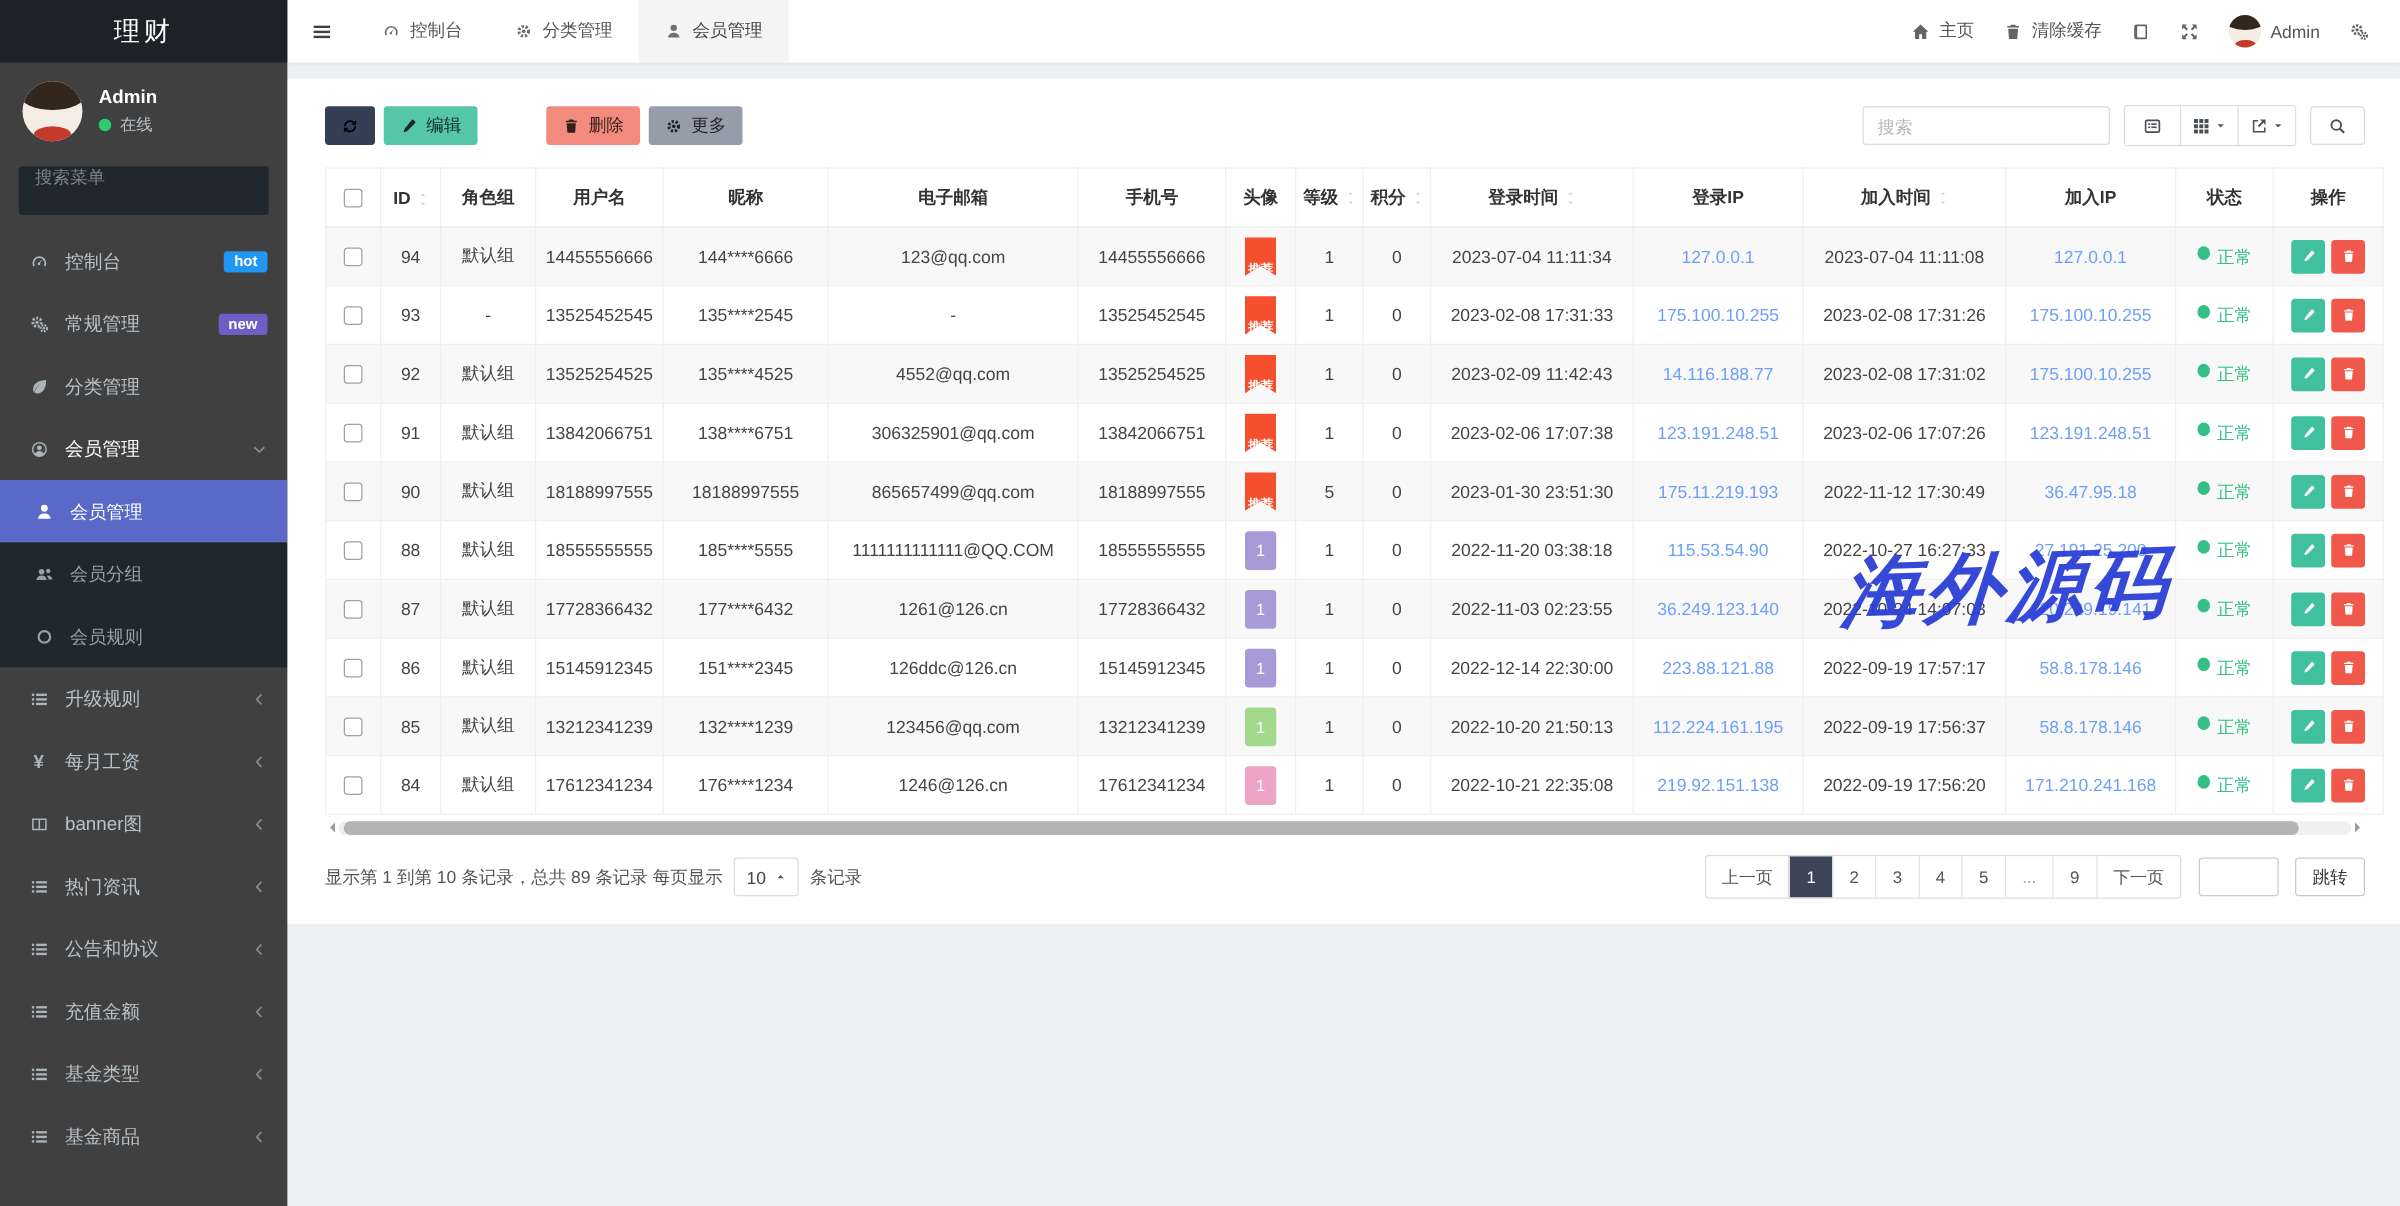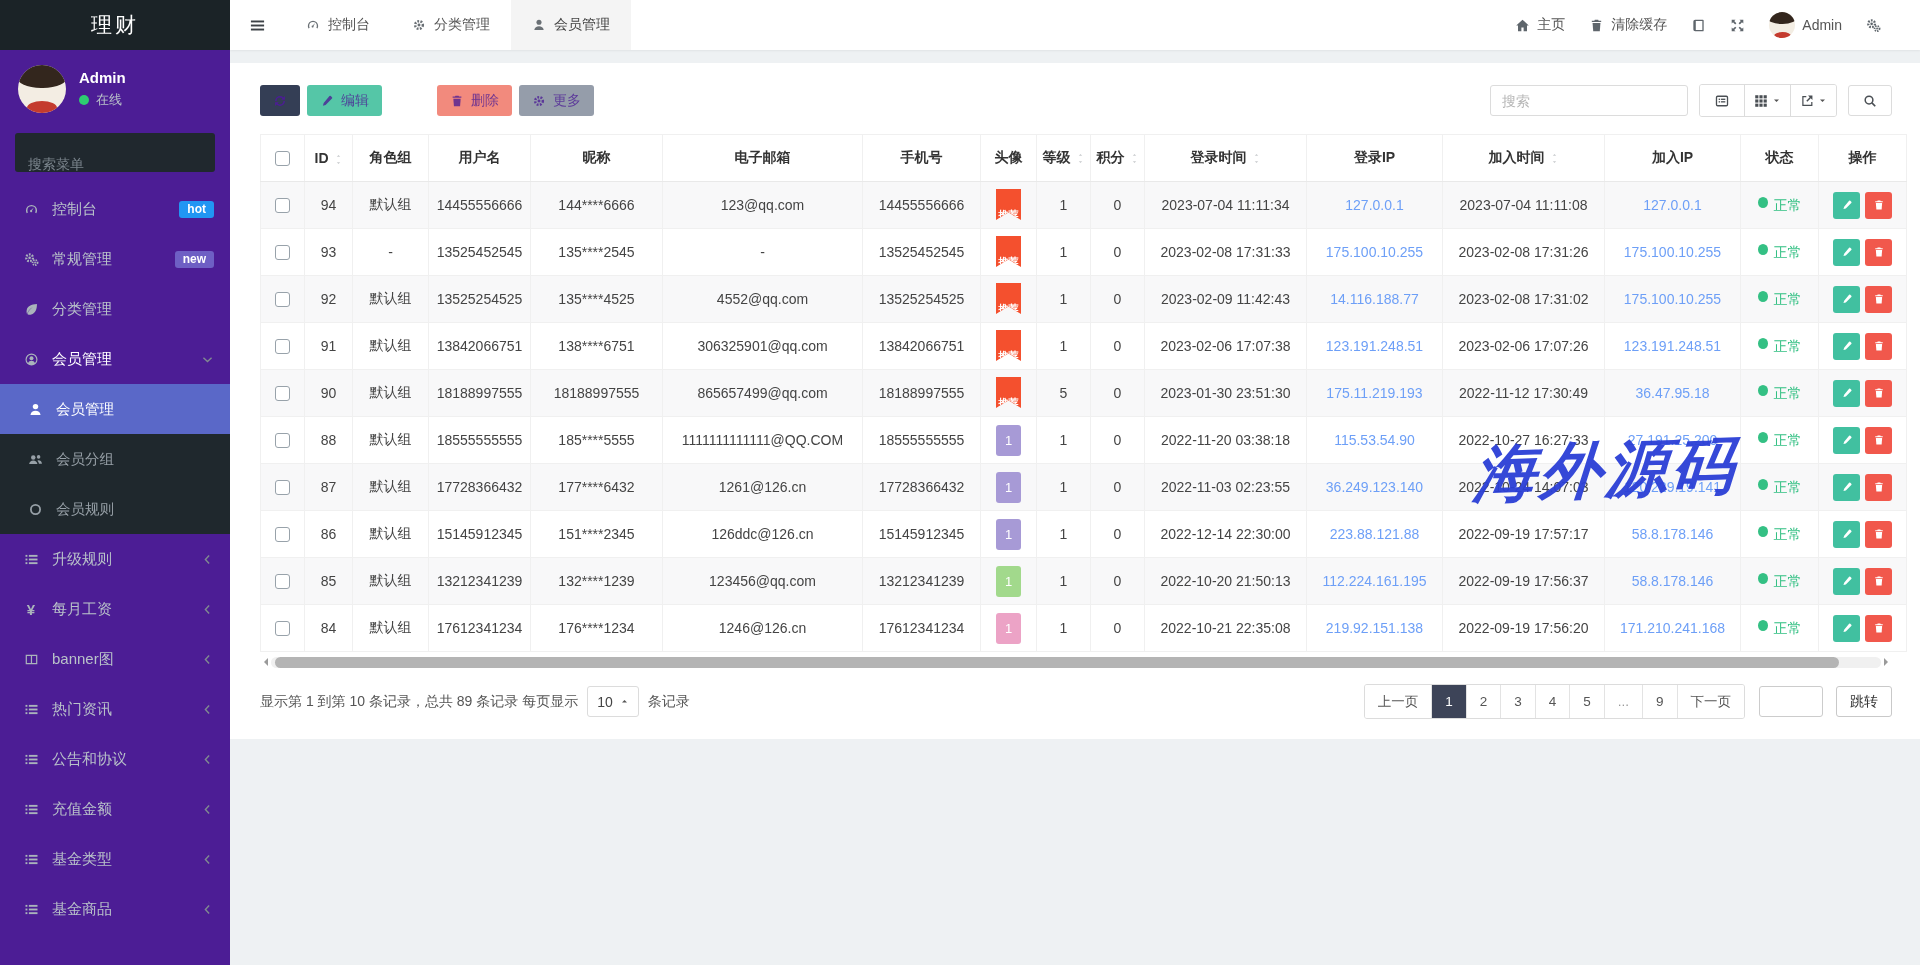--- a/index.html
+++ b/index.html
@@ -1,32 +1,32 @@
 <!DOCTYPE html>
 <html><head>
 <meta charset="utf-8">
 <style>
   * { margin:0; padding:0; box-sizing:border-box; }
   html,body { width:1920px; height:965px; overflow:hidden; }
   body { font-family:"Liberation Sans","DejaVu Sans",sans-serif; background:#eef1f3; display:flex; position:relative; }
   svg { display:block; }
 
   
-  .sidebar { width:230px; height:965px; background:#4c1d95; color:#b9c2c9; flex-shrink:0; display:flex; flex-direction:column; overflow:hidden; }
+  .sidebar { width:230px; height:965px; background:#404040; color:#b9c2c9; flex-shrink:0; display:flex; flex-direction:column; overflow:hidden; }
   .brand { height:50px; flex-shrink:0; background:#1b2327; color:#fff; font-size:21px; font-weight:500; letter-spacing:3px; display:flex; align-items:center; justify-content:center; }
   .user-panel { display:flex; align-items:center; gap:13px; padding:15px 18px 10px 18px; flex-shrink:0; }
   .avatar { border-radius:50%; background:#f3ede3; position:relative; overflow:hidden; display:inline-block; flex-shrink:0; }
   .avatar-lg { width:48px; height:48px; }
   .avatar-sm { width:26px; height:26px; }
   .avatar .hair { position:absolute; top:-2px; left:-2px; right:-2px; height:52%; background:#33261d; border-radius:50% 50% 48% 48%; }
   .avatar .shirt { position:absolute; bottom:-2px; left:18%; width:64%; height:30%; background:#c43b2e; border-radius:50% 50% 0 0; }
   .user-name { font-weight:bold; color:#fff; font-size:15px; margin-bottom:5px; }
   .user-status { font-size:13px; color:#b9c2c9; display:flex; align-items:center; gap:7px; }
   .dot-green { width:10px; height:10px; border-radius:50%; background:#2ecc71; display:inline-block; }
-  .side-search { margin:10px 15px 12px 15px; background:#20282e; border-radius:3px; height:39px; display:flex; align-items:flex-end; padding:0 13px; flex-shrink:0; }
+  .side-search { margin:10px 15px 12px 15px; background:#20282e; border-radius:3px; height:39px; display:flex; align-items:flex-start; padding:0 13px; flex-shrink:0; }
   .side-search input { flex:1; background:transparent; border:0; outline:none; color:#cfd6dc; font-size:14px; font-family:inherit; }
   .side-search input::placeholder { color:#7a848c; }
   .side-search .s-ic { color:#8a939a; width:15px; height:15px; }
   .menu { flex:1; overflow:hidden; }
   .menu-item { height:50px; display:flex; align-items:center; gap:12px; padding:0 16px 0 22px; font-size:15px; cursor:pointer; color:#b9c2c9; }
   .menu-item .mi-icon { width:18px; height:16px; display:flex; align-items:center; justify-content:center; color:#aab4bb; flex-shrink:0; }
   .menu-item .mi-icon svg { width:15px; height:15px; }
   .menu-item.sub { background:#1f282d; color:#97a0a7; padding-left:26px; font-size:14.5px; }
   .menu-item.sub .mi-icon { color:#97a0a7; }
   .menu-item.parent-open { color:#fff; }
@@ -39,30 +39,30 @@
 
   
   .main { flex:1; display:flex; flex-direction:column; height:965px; overflow:hidden; }
   .navbar { height:50px; background:#fff; display:flex; align-items:center; flex-shrink:0; box-shadow:0 1px 2px rgba(0,0,0,.06); position:relative; z-index:2; }
   .nav-burger { padding:0 19px; color:#3c4146; cursor:pointer; height:50px; display:flex; align-items:center; }
   .nav-burger svg { width:17px; height:17px; }
   .nav-tabs { display:flex; height:50px; }
   .nav-tab { height:50px; display:flex; align-items:center; gap:8px; padding:0 21px; color:#555; font-size:14px; cursor:pointer; }
   .nav-tab svg { width:14px; height:14px; color:#6a7075; }
   .nav-tab.active { background:#f4f4f4; color:#444; }
-  .nav-right { margin-left:auto; display:flex; align-items:center; gap:24px; padding-right:39px; color:#555; font-size:14px; }
+  .nav-right { margin-left:auto; display:flex; align-items:center; gap:24px; padding-right:25px; color:#555; font-size:14px; }
   .nav-act { display:flex; align-items:center; gap:7px; cursor:pointer; }
   .nav-act svg { width:15px; height:15px; color:#5f666c; }
 
   .content { flex:1; padding-top:13px; background:#eef1f3; overflow:hidden; }
   .card { background:#fff; padding:21px 28px 20px 30px; }
 
   
   .toolbar { display:flex; align-items:center; margin-bottom:17px; }
-  .btn { height:31px; border:0; border-radius:3px; color:#4c1d95; font-size:14px; font-family:inherit; display:inline-flex; align-items:center; gap:7px; padding:0 13px; margin-right:7px; cursor:pointer; }
+  .btn { height:31px; border:0; border-radius:3px; color:#000000; font-size:14px; font-family:inherit; display:inline-flex; align-items:center; gap:7px; padding:0 13px; margin-right:7px; cursor:pointer; }
   .btn svg { width:14px; height:14px; }
   .btn-refresh { background:#343e55; width:40px; justify-content:center; padding:0; }
   .btn-edit { background:#55c6a7; }
   .btn-del { background:#f28a7d;margin-left:48px; }
   .btn-more { background:#959daa; }
   .btn.dim > * { opacity:.78; }
   .toolbar-right { margin-left:auto; display:flex; align-items:center; gap:11px; }
   .tb-search { width:198px; height:31px; border:1px solid #dcdcdc; border-radius:3px; padding:0 11px; font-size:14px; font-family:inherit; color:#333; outline:none; }
   .tb-search::placeholder { color:#b6b6b6; }
   .btn-group { display:flex; border:1px solid #dcdcdc; border-radius:3px; overflow:hidden; }

